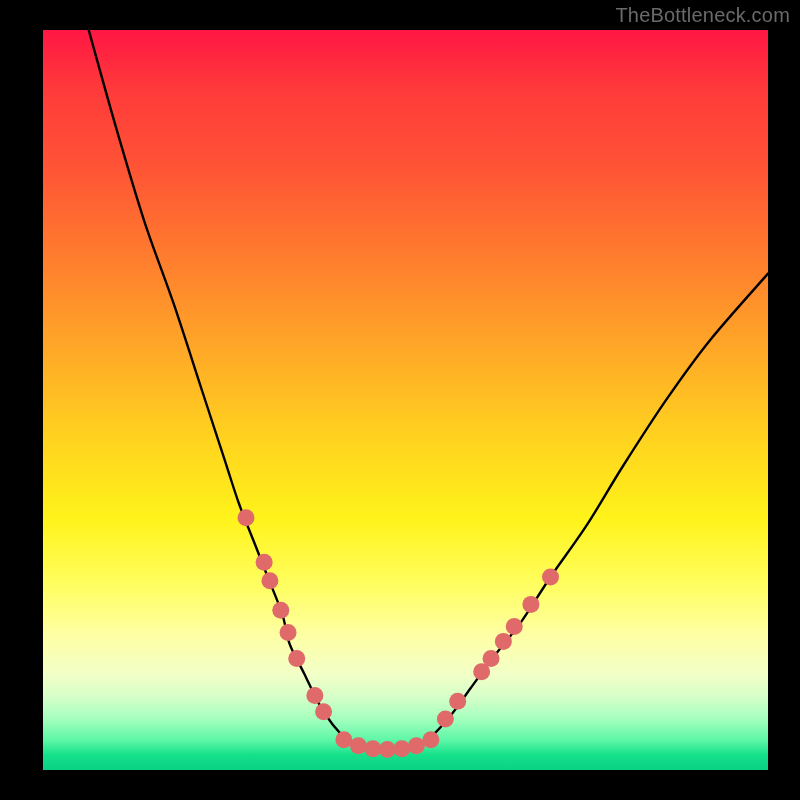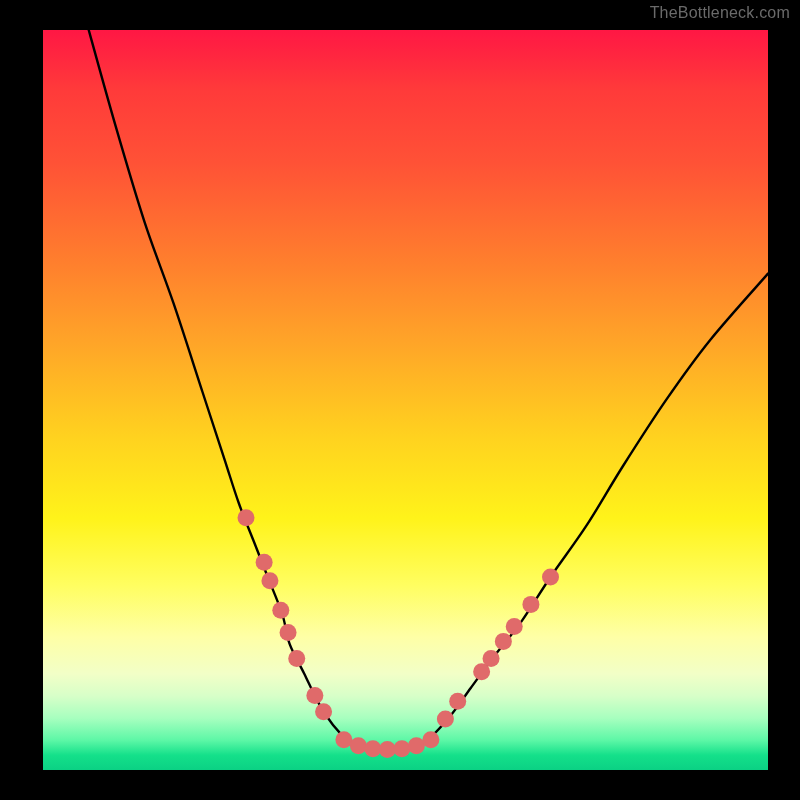--- a/index.html
+++ b/index.html
@@ -52,21 +52,21 @@
     );
   }
   svg.curve {
     position: absolute;
     inset: 0;
   }
   .watermark {
     position: absolute;
     top: 4px;
     right: 10px;
-    font-size: 16px;
+    font-size: 20px;
     font-weight: 500;
     color: #6a6a6a;
     letter-spacing: 0.2px;
   }
 </style>
 </head>
 <body>
 
 <div class="stage">
   <div class="black-border"></div>

